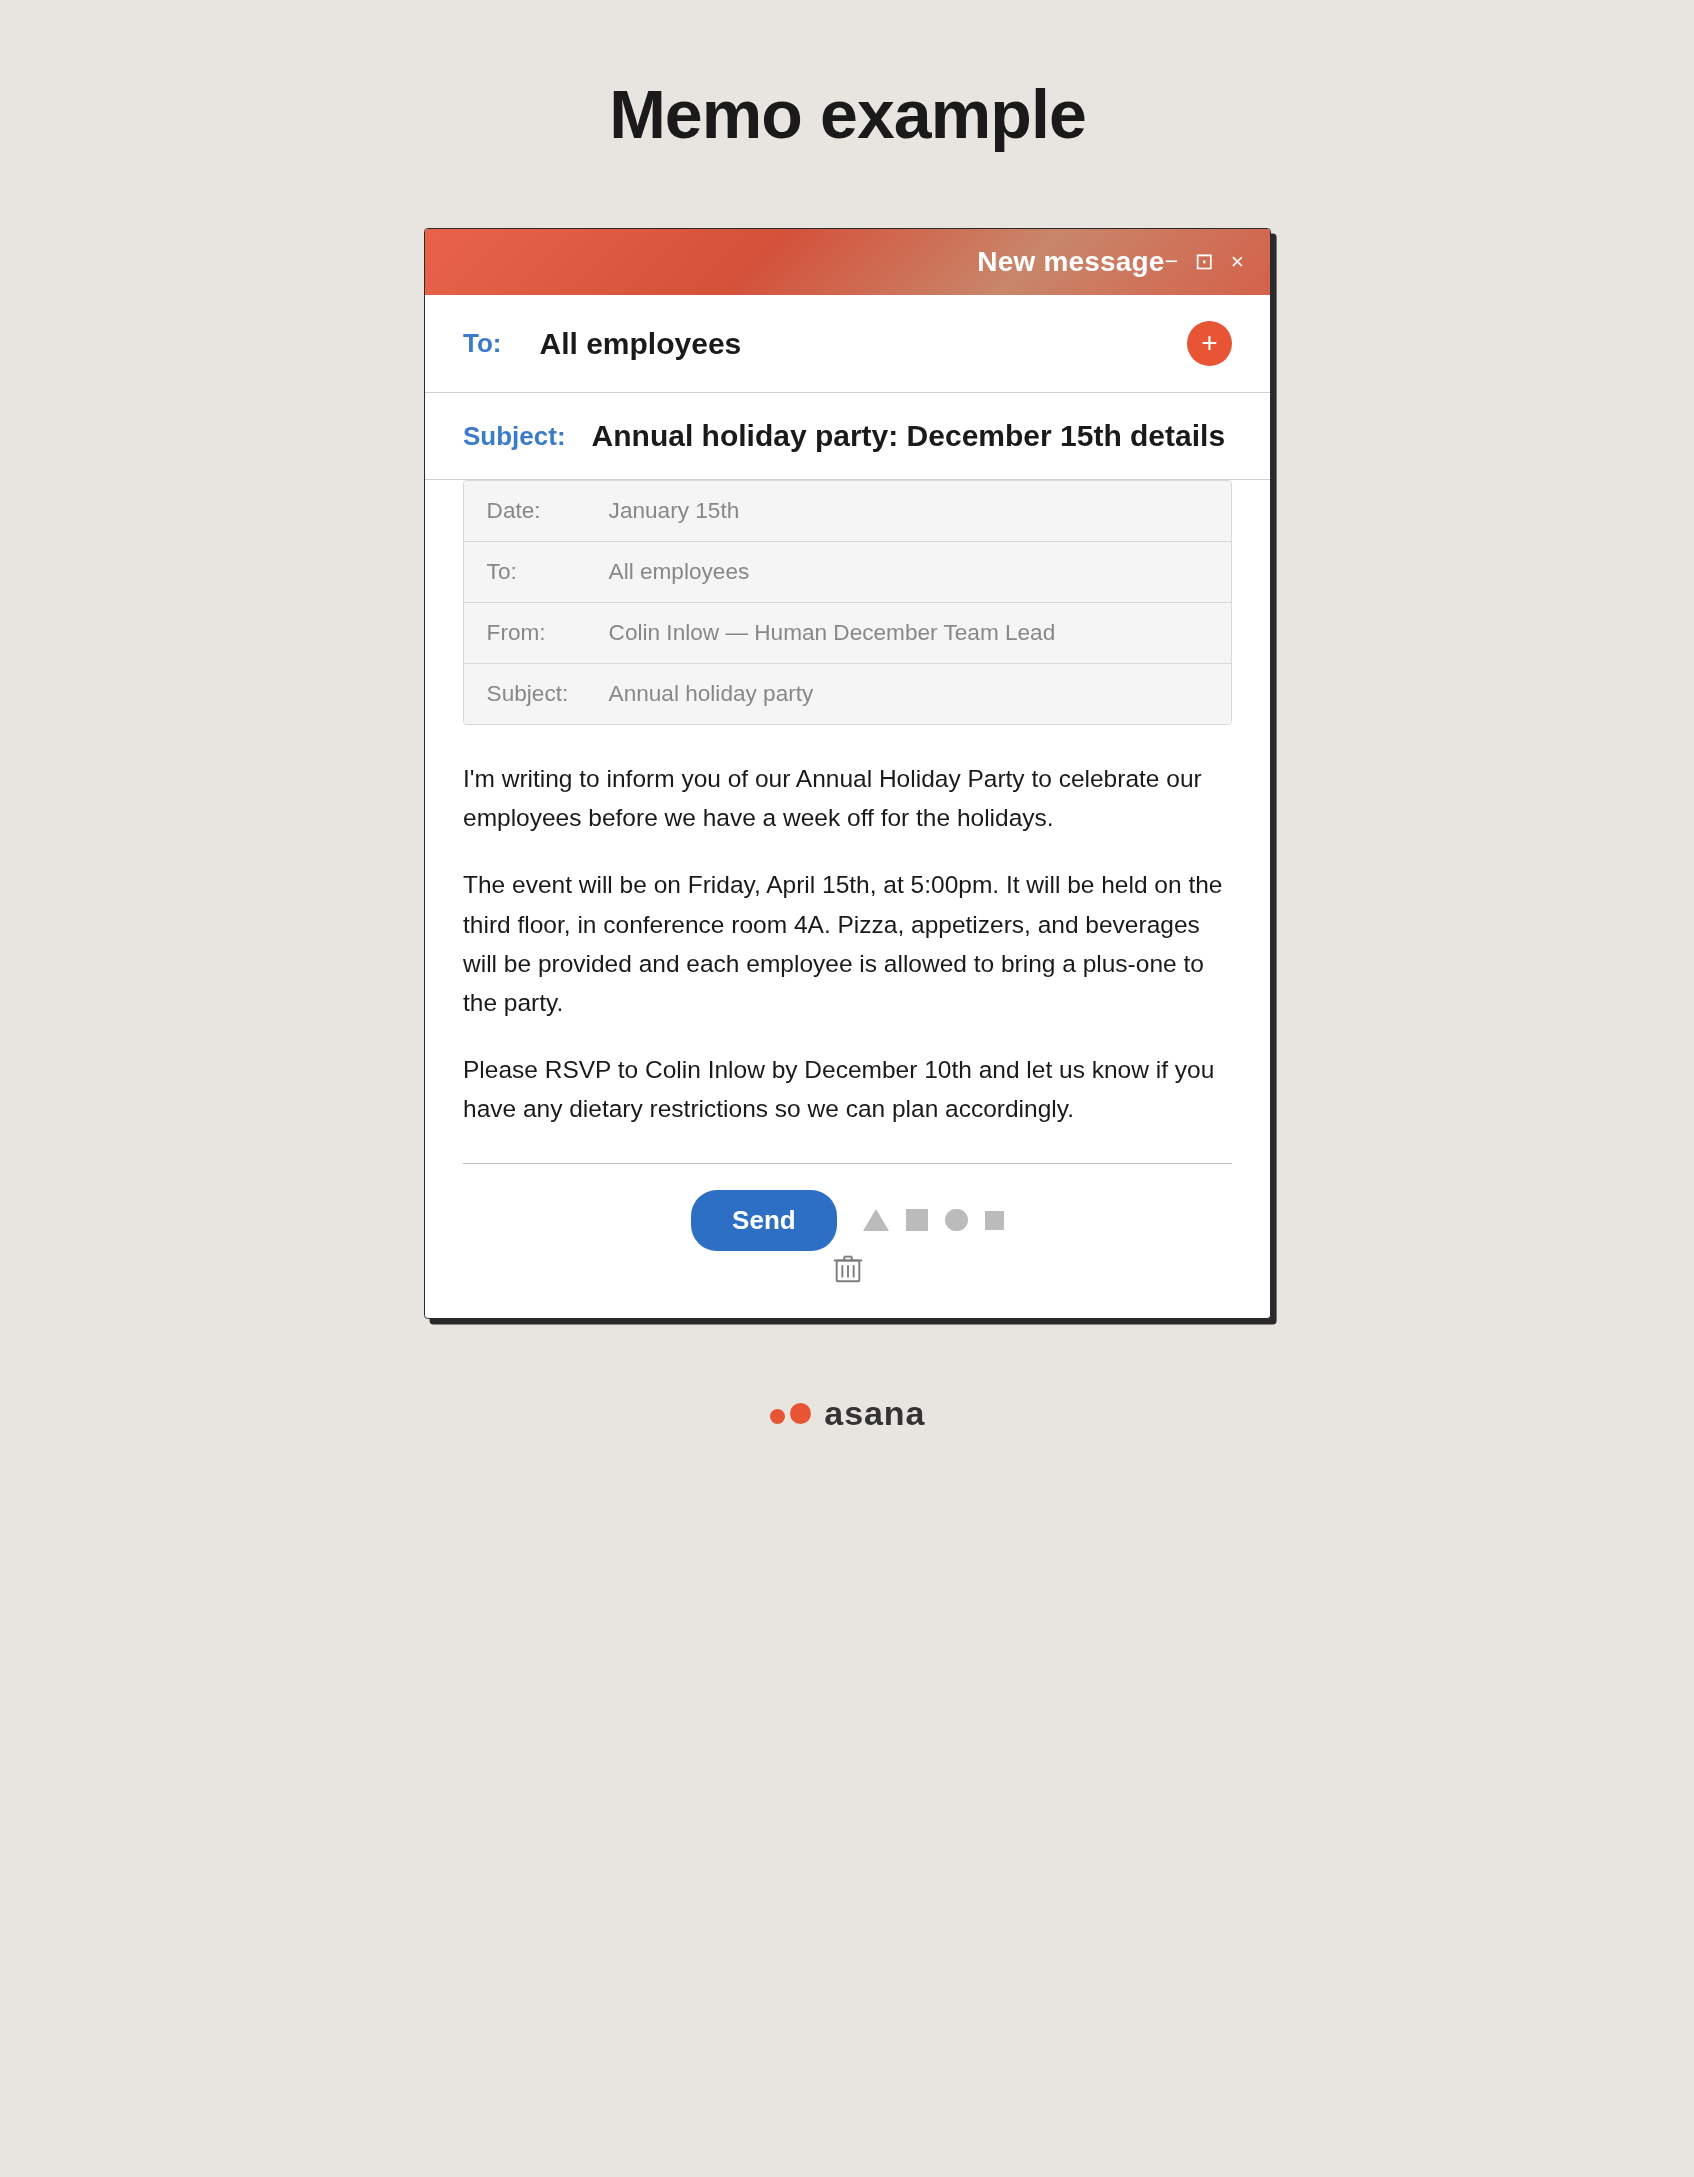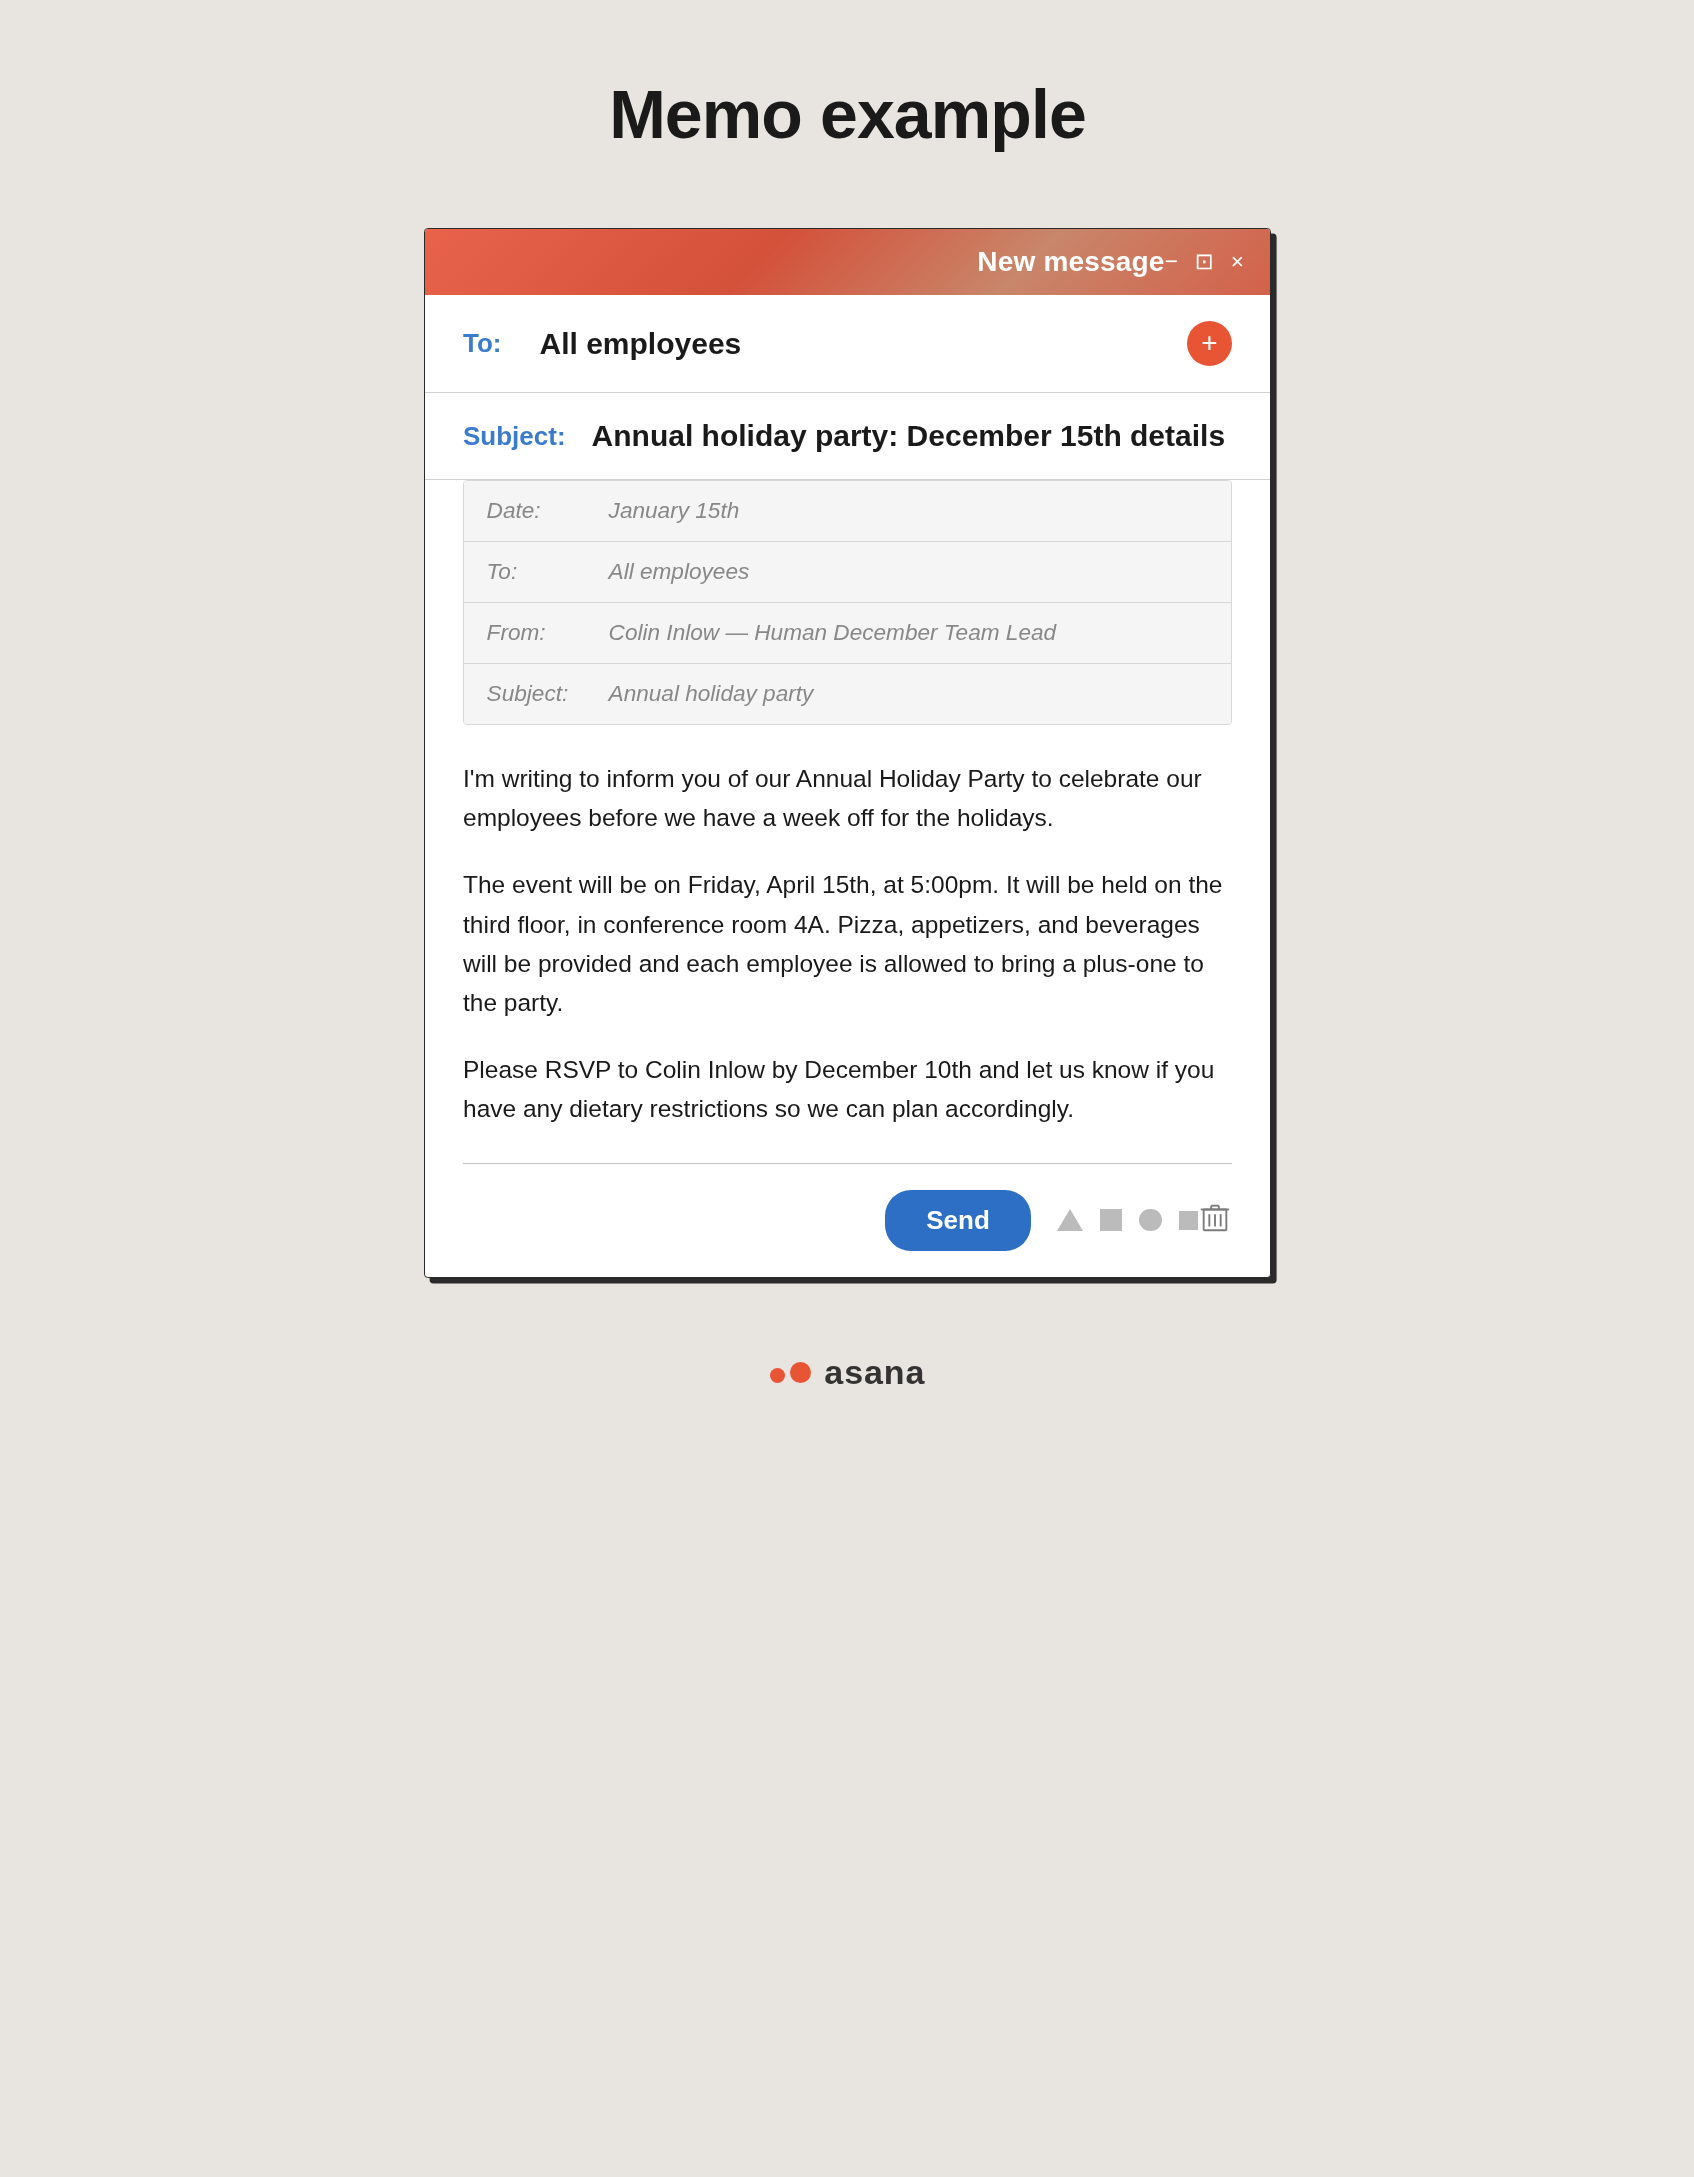--- a/index.html
+++ b/index.html
@@ -135,21 +135,20 @@
       font-size: 30px;
       font-weight: 700;
     }
 
     
     .memo-header-table {
       margin: 0 38px;
       border: 0.9px solid #d8d8d8;
       border-radius: 3.8px;
       overflow: hidden;
-      font-style: italic;
     }
 
     .memo-row {
       display: flex;
       align-items: center;
       padding: 17px 22.6px;
       border-bottom: 0.9px solid #d8d8d8;
       background: #f5f5f5;
     }
 
@@ -191,20 +190,21 @@
       border: none;
       border-top: 0.9px solid #c0c0c0;
     }
 
     
     .email-footer {
       padding: 26px 38px;
       display: flex;
       align-items: center;
       justify-content: flex-end;
+      flex-direction: column;
     }
 
     .footer-left {
       display: flex;
       align-items: center;
       gap: 26px;
     }
 
     .send-button {
       background: #2d6fc4;

